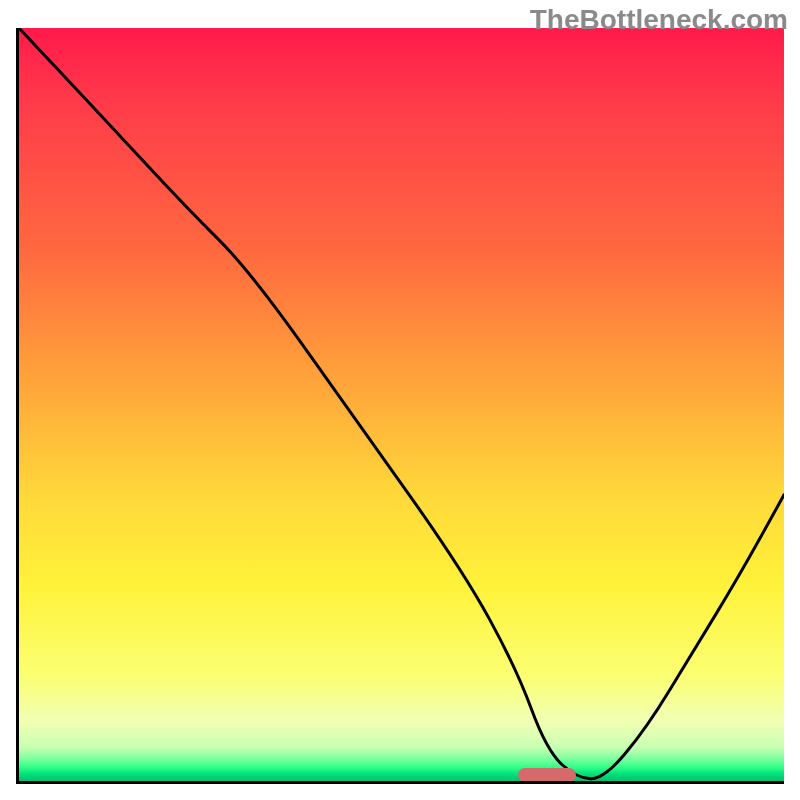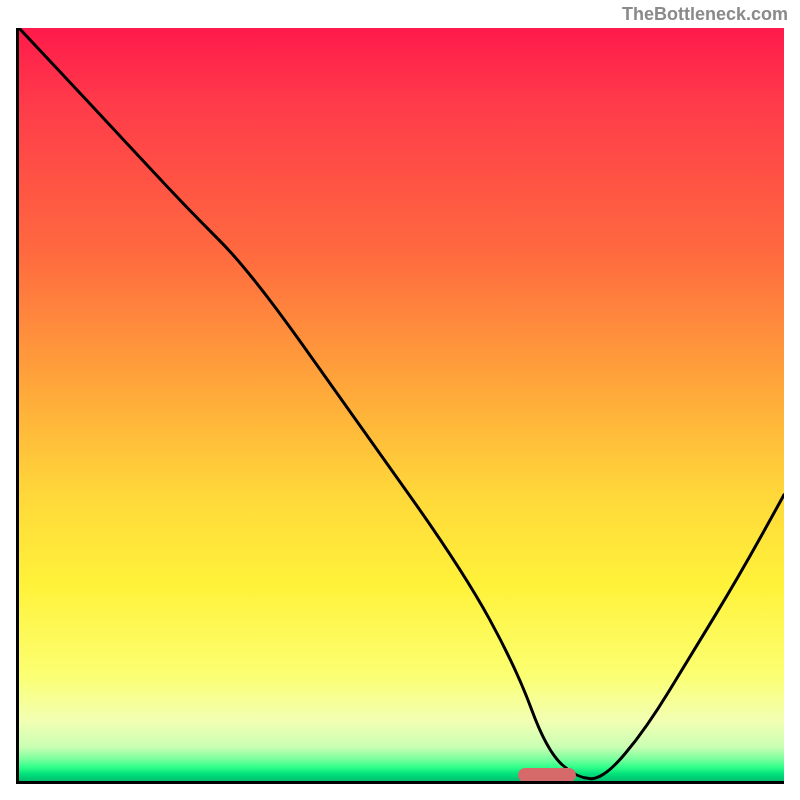--- a/index.html
+++ b/index.html
@@ -2,21 +2,21 @@
 <html><head>
 <meta charset="utf-8">
 <style>
   * { margin: 0; padding: 0; box-sizing: border-box; }
   html, body { width: 800px; height: 800px; background: #fff; position: relative; }
   .watermark {
     position: absolute;
     top: 4px;
     right: 12px;
     font-family: Arial, Helvetica, sans-serif;
-    font-size: 18px;
+    font-size: 28px;
     font-weight: bold;
     color: #8a8a8a;
     z-index: 3;
   }
   .plot-frame {
     position: absolute;
     left: 16px;
     top: 28px;
     width: 768px;
     height: 756px;

